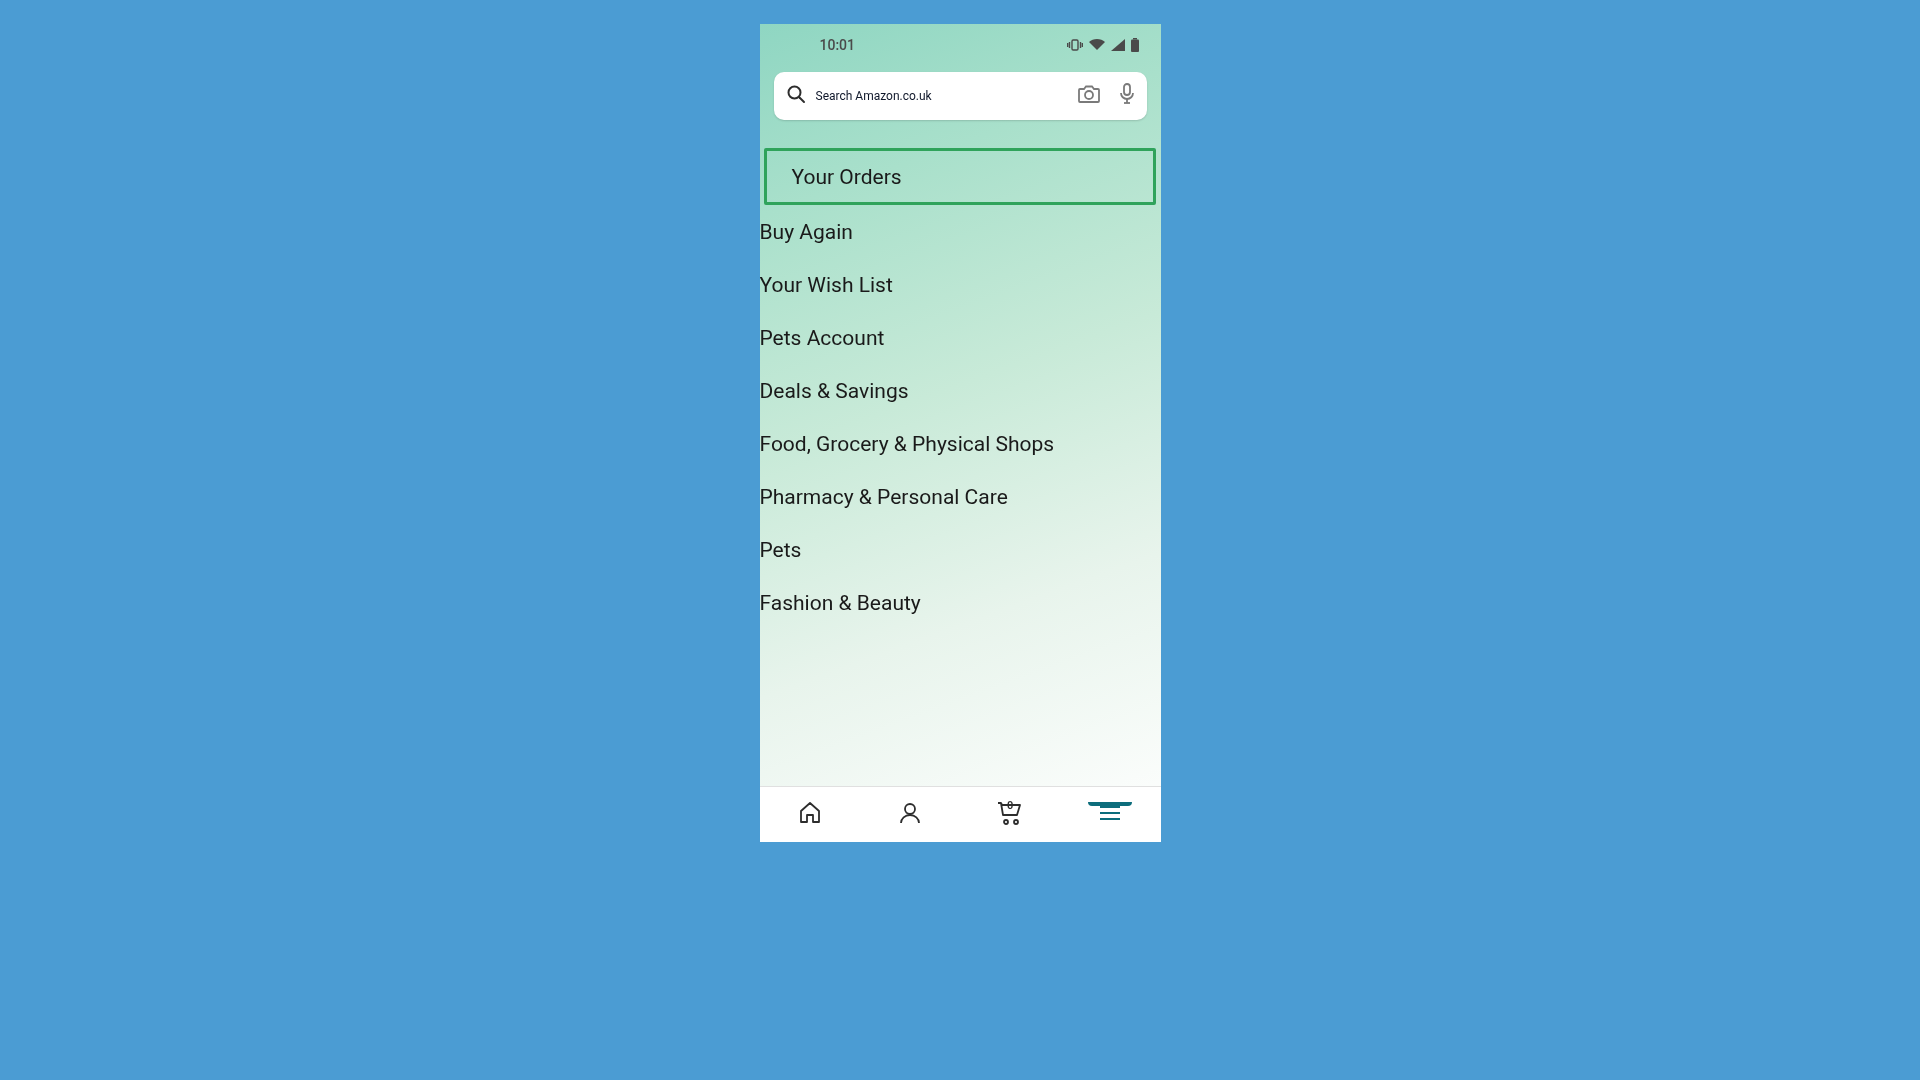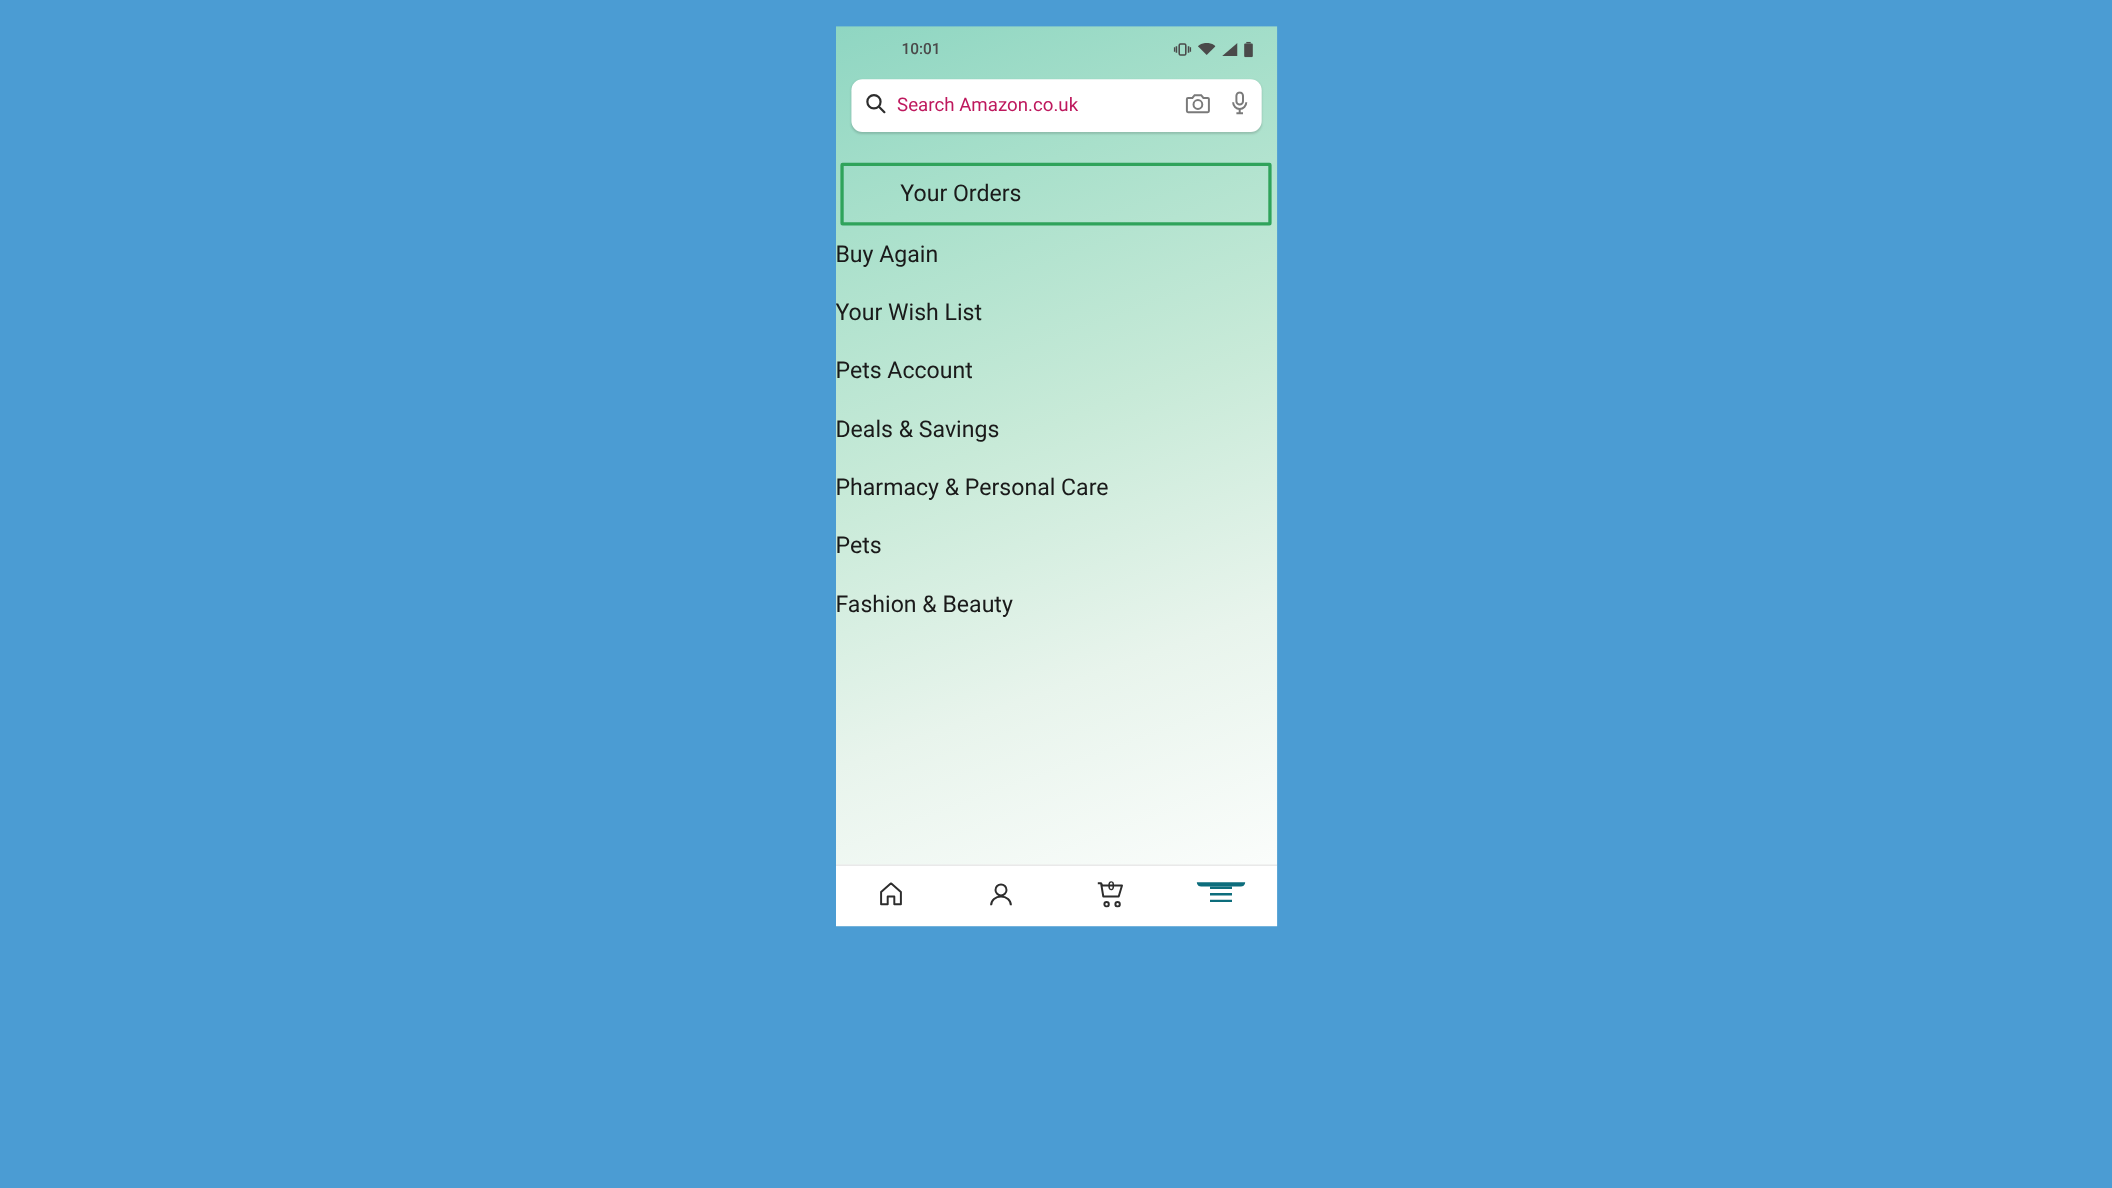--- a/index.html
+++ b/index.html
@@ -48,22 +48,22 @@
       border-radius: 10px;
       height: 48px;
       display: flex;
       align-items: center;
       padding: 0 12px;
       box-shadow: 0 1px 2px rgba(0,0,0,0.15);
       gap: 10px;
     }
     .search-input {
       flex: 1;
-      color: #be185d;
-      font-size: 17px;
+      color: #0f172a;
+      font-size: 12px;
     }
     .search-right {
       display: flex;
       align-items: center;
       gap: 18px;
     }
     .menu-list {
       margin-top: 28px;
     }
     .menu-item {
@@ -71,21 +71,21 @@
       display: flex;
       align-items: center;
       font-size: 21px;
       color: #1a1a1a;
       font-weight: 400;
     }
     .menu-item.highlighted {
       border: 3px solid #2fa35b;
       border-radius: 2px;
       margin: 0 5px 0 4px;
-      padding-left: 52px;
+      padding-left: 25px;
       height: 57px;
     }
     .bottom-nav {
       position: absolute;
       bottom: 0;
       left: 0;
       right: 0;
       height: 56px;
       background: #ffffff;
       border-top: 1px solid #e0e0e0;
@@ -192,20 +192,23 @@
     <div class="menu-item">
       <span>Your Wish List</span>
     </div>
     <div class="menu-item">
       <span>Pets Account</span>
     </div>
     <div class="menu-item">
       <span>Deals &amp; Savings</span>
     </div>
     <div class="menu-item">
+      <span>Food, Grocery &amp; Physical Shops</span>
+    </div>
+    <div class="menu-item">
       <span>Pharmacy &amp; Personal Care</span>
     </div>
     <div class="menu-item">
       <span>Pets</span>
     </div>
     <div class="menu-item">
       <span>Fashion &amp; Beauty</span>
     </div>
   </div>
 

